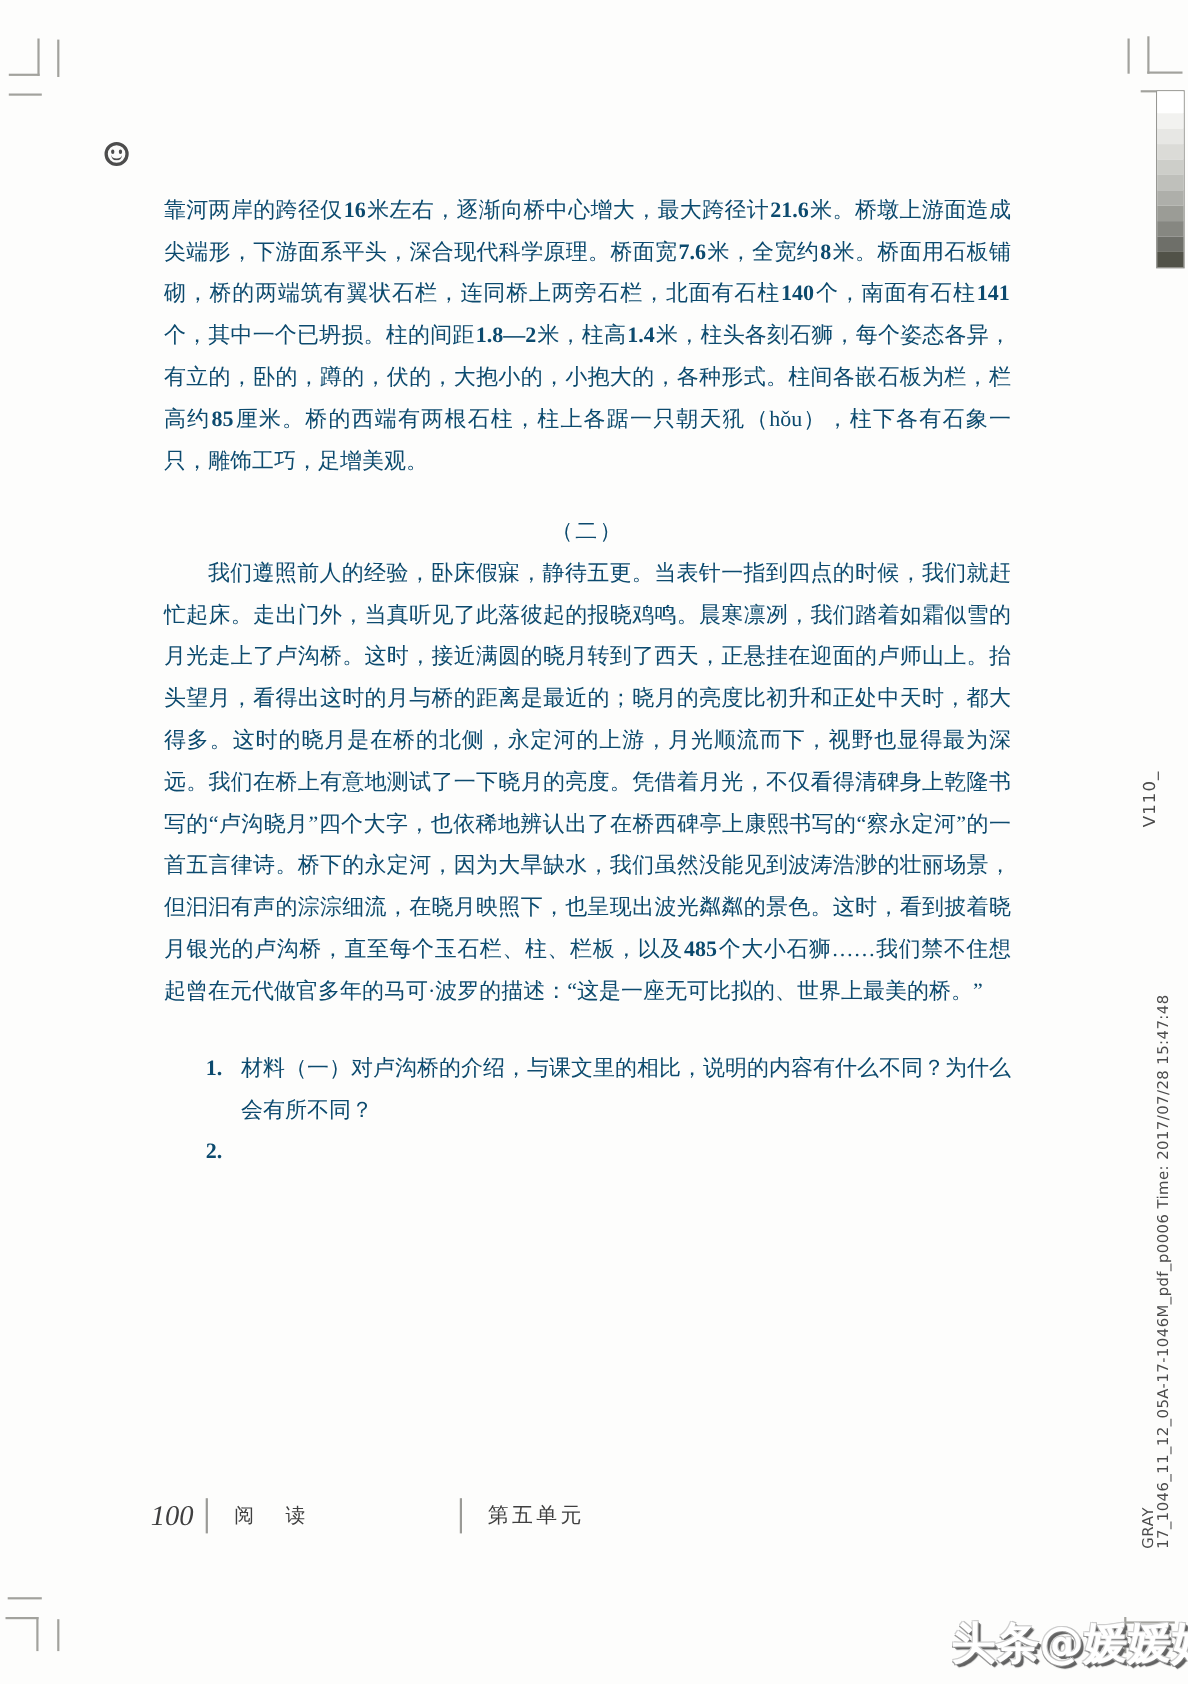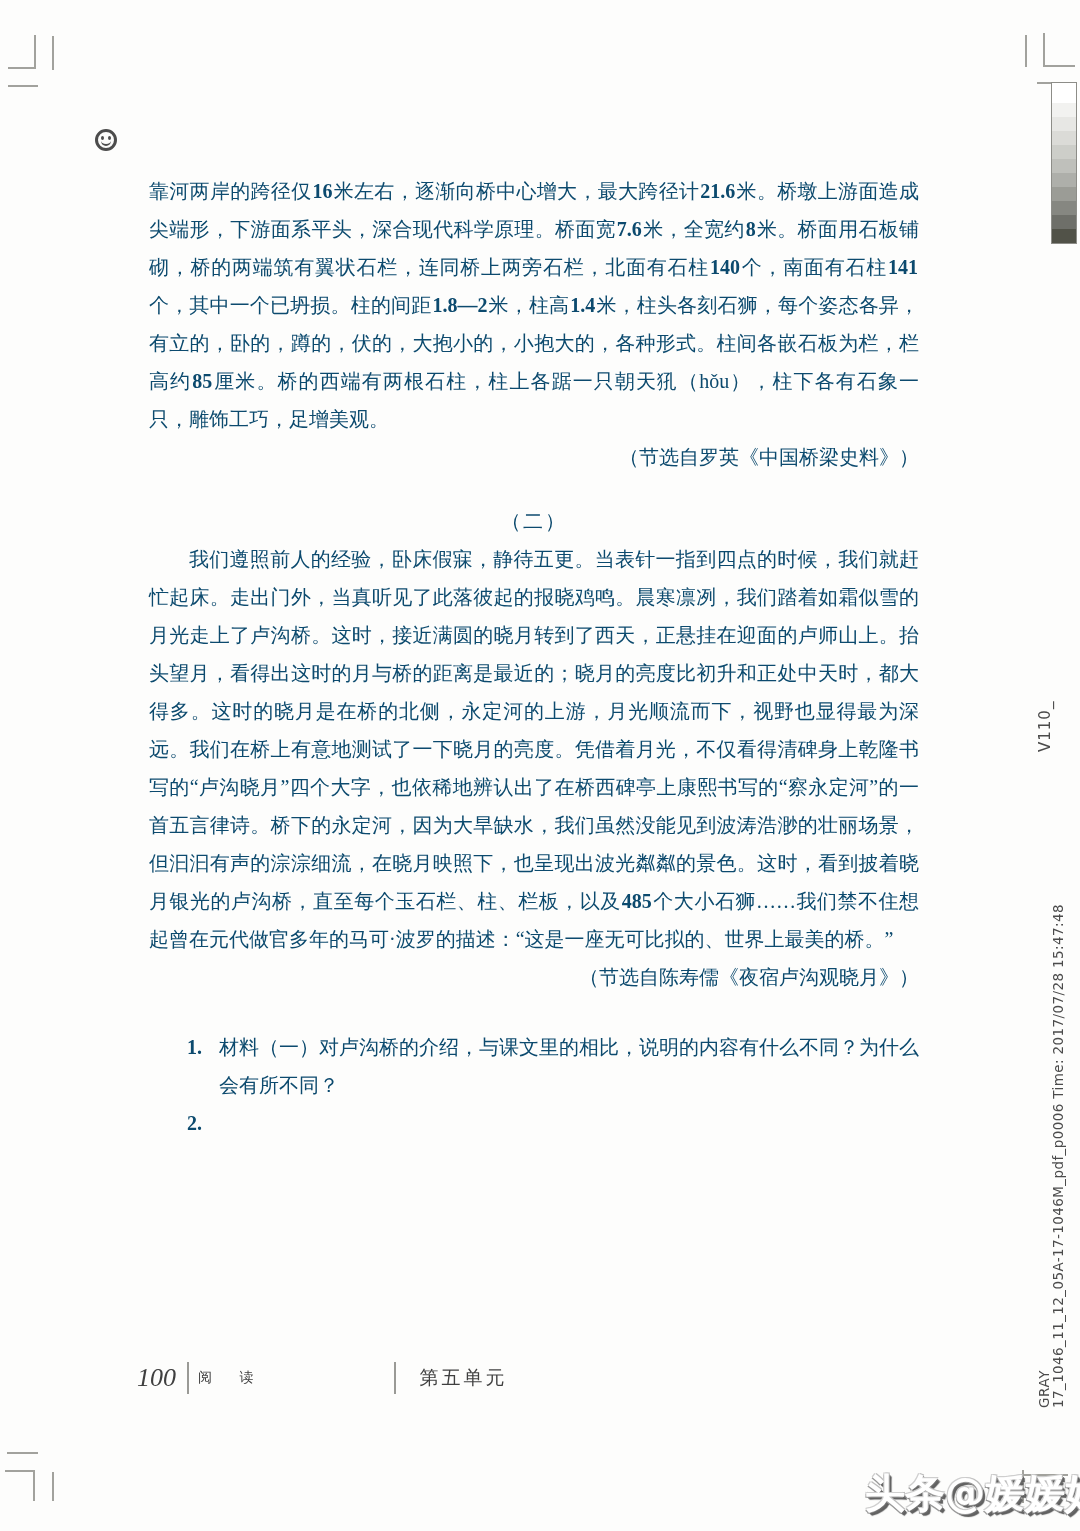--- a/index.html
+++ b/index.html
@@ -32,21 +32,21 @@
   .section-label{text-align:center;margin-top:26px !important;letter-spacing:2px;}
   .num{font-weight:bold;font-family:"Liberation Serif",serif;padding:0 1px;}
   
   .questions{margin-top:32px;margin-left:38px;}
   .q{position:relative;padding-left:32px;margin:0;}
   .qnum{position:absolute;left:0;top:0;font-weight:bold;}
   
   .footer{position:absolute;left:137px;top:1362px;display:flex;align-items:center;color:#3f3f3f;}
   .pageno{font-size:26px;width:50px;font-style:italic;}
   .fdiv{width:2px;height:32px;background:#9a9a96;}
-  .fsec{font-size:14px;letter-spacing:12px;margin-left:9px;}
+  .fsec{font-size:18px;letter-spacing:12px;margin-left:24px;}
   .fdiv2{margin-left:128px;}
   .funit{font-size:19px;letter-spacing:3px;margin-left:24px;}
   
   .vtext{position:absolute;transform:rotate(-90deg);transform-origin:0 0;
     white-space:nowrap;color:#4b4b4b;font-family:"DejaVu Sans",sans-serif;}
   .v-code{left:1036px;top:752px;font-size:15px;letter-spacing:1px;}
   .v-scan{left:1050px;top:1408px;font-size:13.5px;letter-spacing:.4px;}
   .v-gray{left:1036px;top:1408px;font-size:13.5px;letter-spacing:.6px;}
   
   .watermark{position:absolute;left:865px;top:1466px;font-size:40px;font-weight:bold;
@@ -90,24 +90,22 @@
     <div style="background: rgb(191, 192, 187);"></div>
     <div style="background: rgb(174, 175, 170);"></div>
     <div style="background: rgb(155, 156, 150);"></div>
     <div style="background: rgb(134, 135, 129);"></div>
     <div style="background: rgb(110, 111, 105);"></div>
     <div style="background: rgb(81, 82, 72);"></div>
   </div>
 
 <div class="main">
   <p class="para rich">靠河两岸的跨径仅<span class="num">16</span>米左右，逐渐向桥中心增大，最大跨径计<span class="num">21.6</span>米。桥墩上游面造成尖端形，下游面系平头，深合现代科学原理。桥面宽<span class="num">7.6</span>米，全宽约<span class="num">8</span>米。桥面用石板铺砌，桥的两端筑有翼状石栏，连同桥上两旁石栏，北面有石柱<span class="num">140</span>个，南面有石柱<span class="num">141</span>个，其中一个已坍损。柱的间距<span class="num">1.8—2</span>米，柱高<span class="num">1.4</span>米，柱头各刻石狮，每个姿态各异，有立的，卧的，蹲的，伏的，大抱小的，小抱大的，各种形式。柱间各嵌石板为栏，栏高约<span class="num">85</span>厘米。桥的西端有两根石柱，柱上各踞一只朝天犼（hǒu），柱下各有石象一只，雕饰工巧，足增美观。</p>
-  <p class="attr">（节选自罗英《中国桥梁史料》）</p>
   <p class="section-label">（二）</p>
   <p class="para indent rich">我们遵照前人的经验，卧床假寐，静待五更。当表针一指到四点的时候，我们就赶忙起床。走出门外，当真听见了此落彼起的报晓鸡鸣。晨寒凛冽，我们踏着如霜似雪的月光走上了卢沟桥。这时，接近满圆的晓月转到了西天，正悬挂在迎面的卢师山上。抬头望月，看得出这时的月与桥的距离是最近的；晓月的亮度比初升和正处中天时，都大得多。这时的晓月是在桥的北侧，永定河的上游，月光顺流而下，视野也显得最为深远。我们在桥上有意地测试了一下晓月的亮度。凭借着月光，不仅看得清碑身上乾隆书写的“卢沟晓月”四个大字，也依稀地辨认出了在桥西碑亭上康熙书写的“察永定河”的一首五言律诗。桥下的永定河，因为大旱缺水，我们虽然没能见到波涛浩渺的壮丽场景，但汩汩有声的淙淙细流，在晓月映照下，也呈现出波光粼粼的景色。这时，看到披着晓月银光的卢沟桥，直至每个玉石栏、柱、栏板，以及<span class="num">485</span>个大小石狮……我们禁不住想起曾在元代做官多年的马可·波罗的描述：“这是一座无可比拟的、世界上最美的桥。”</p>
-  <p class="attr">（节选自陈寿儒《夜宿卢沟观晓月》）</p>
 
   <div class="questions">
     <p class="q">
       <span class="qnum">1.</span>
       <span class="qtext">材料（一）对卢沟桥的介绍，与课文里的相比，说明的内容有什么不同？为什么会有所不同？</span>
     </p>
     <p class="q">
       <span class="qnum">2.</span>
     </p>
   </div>

